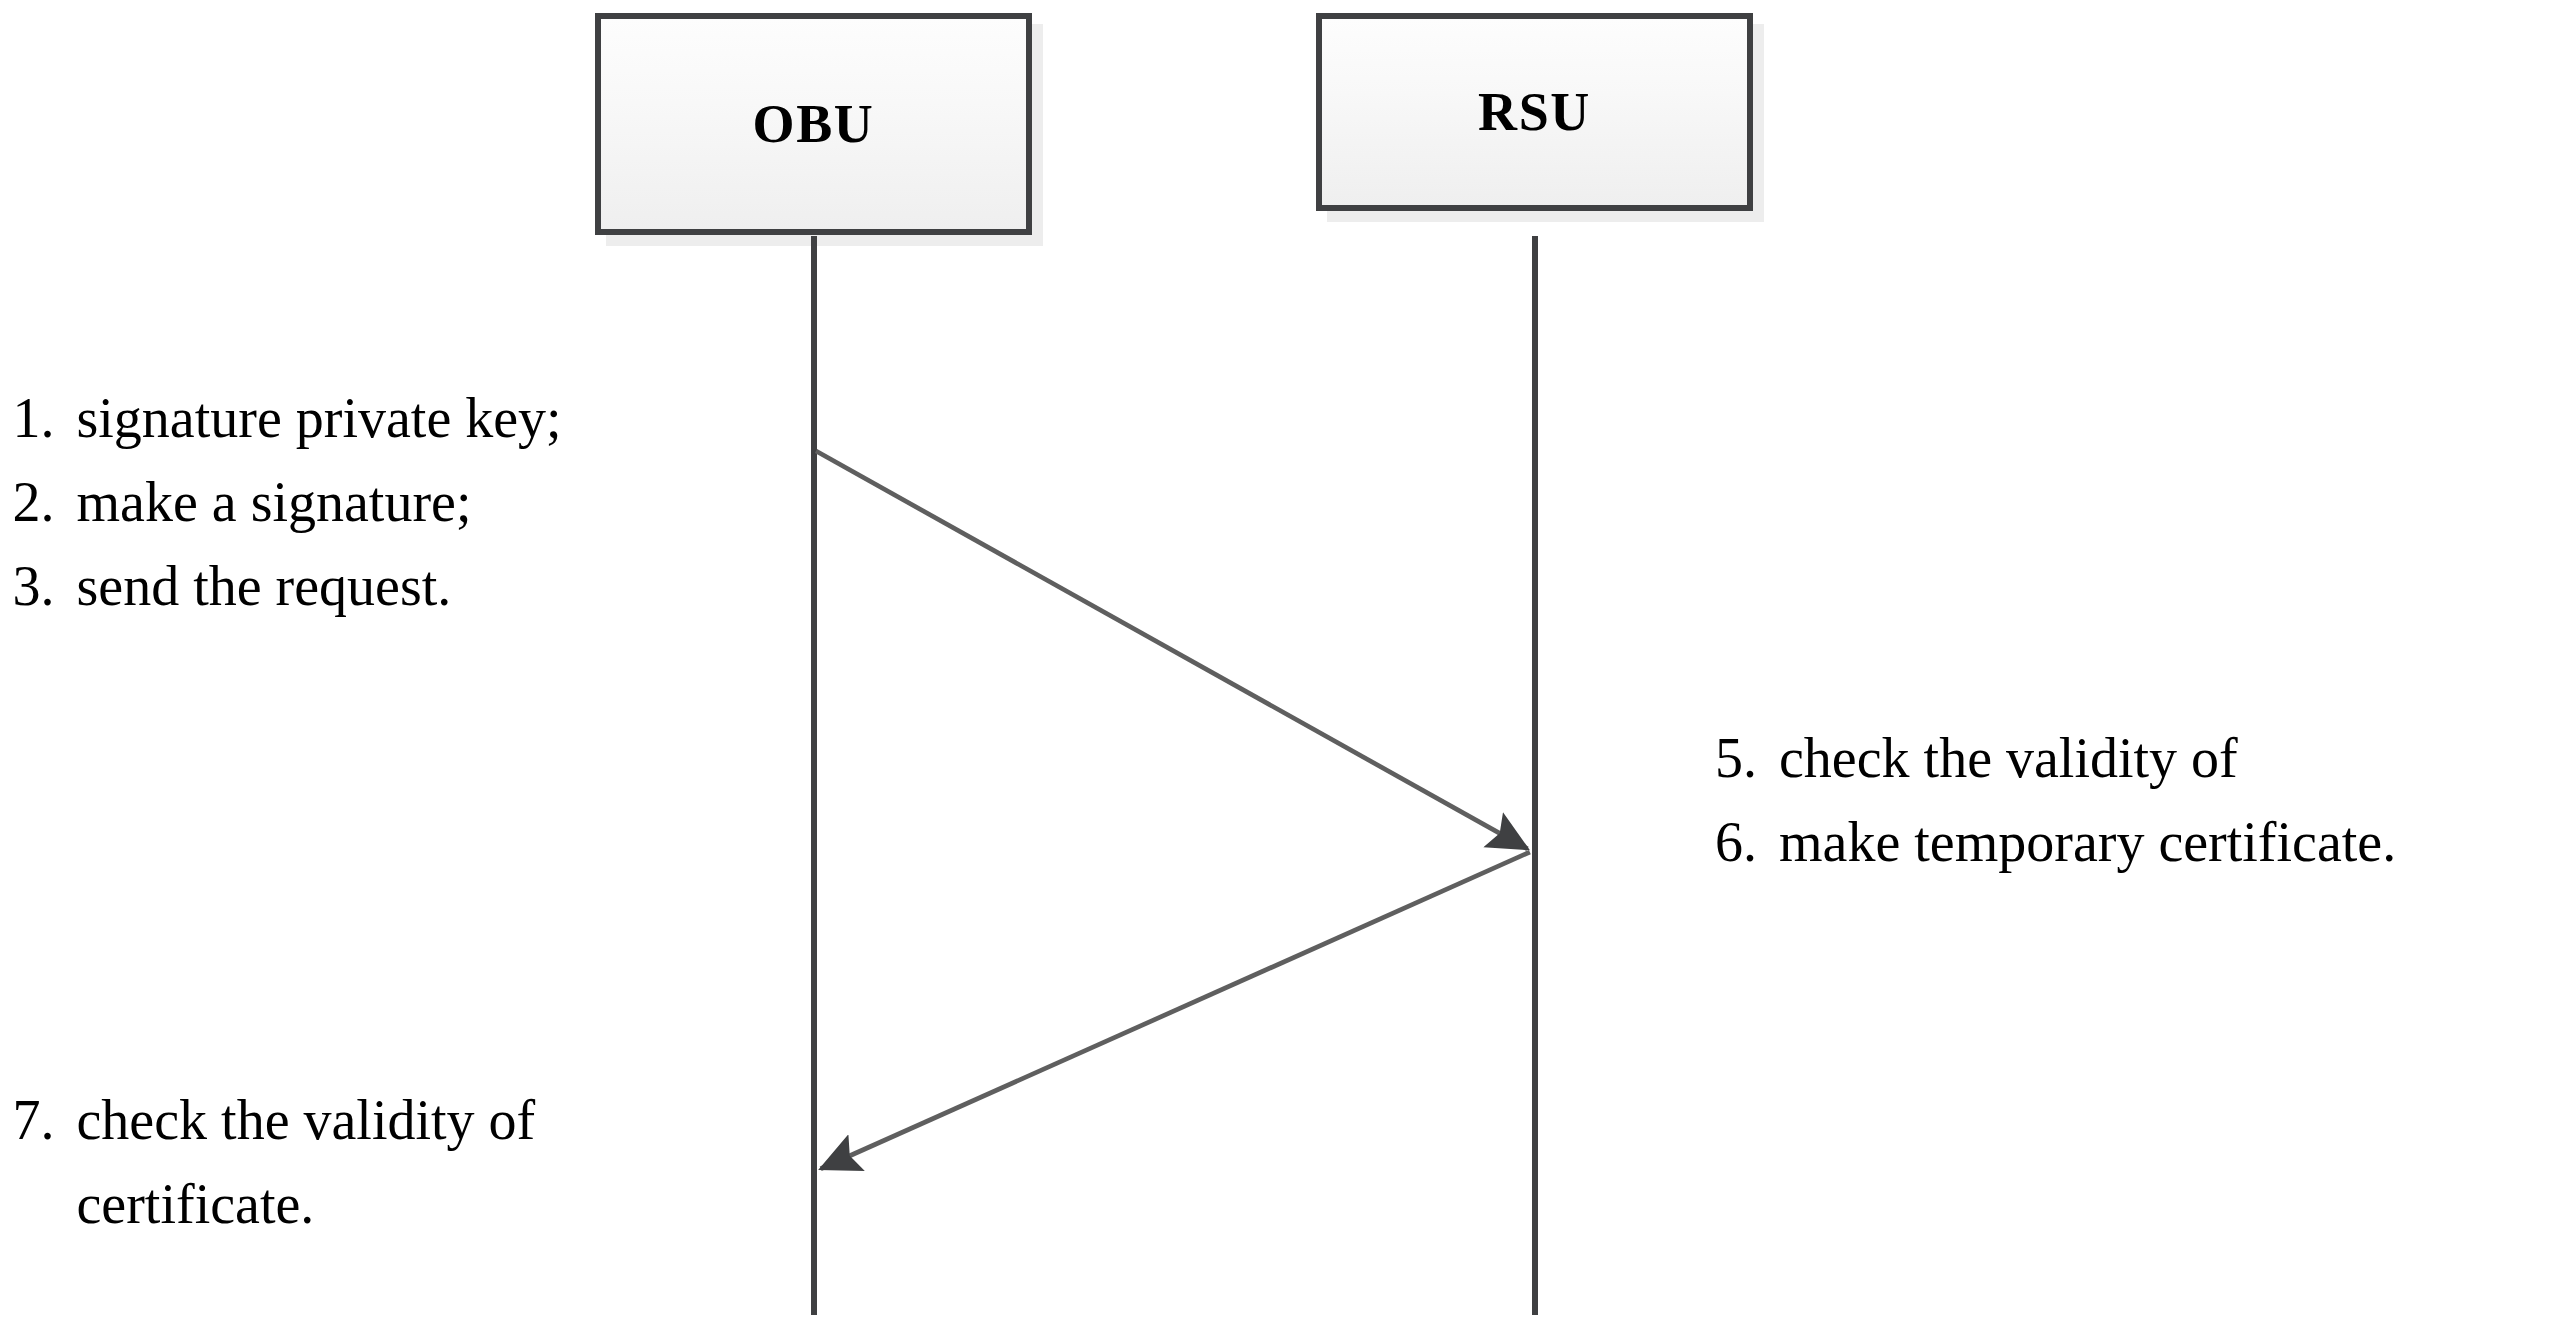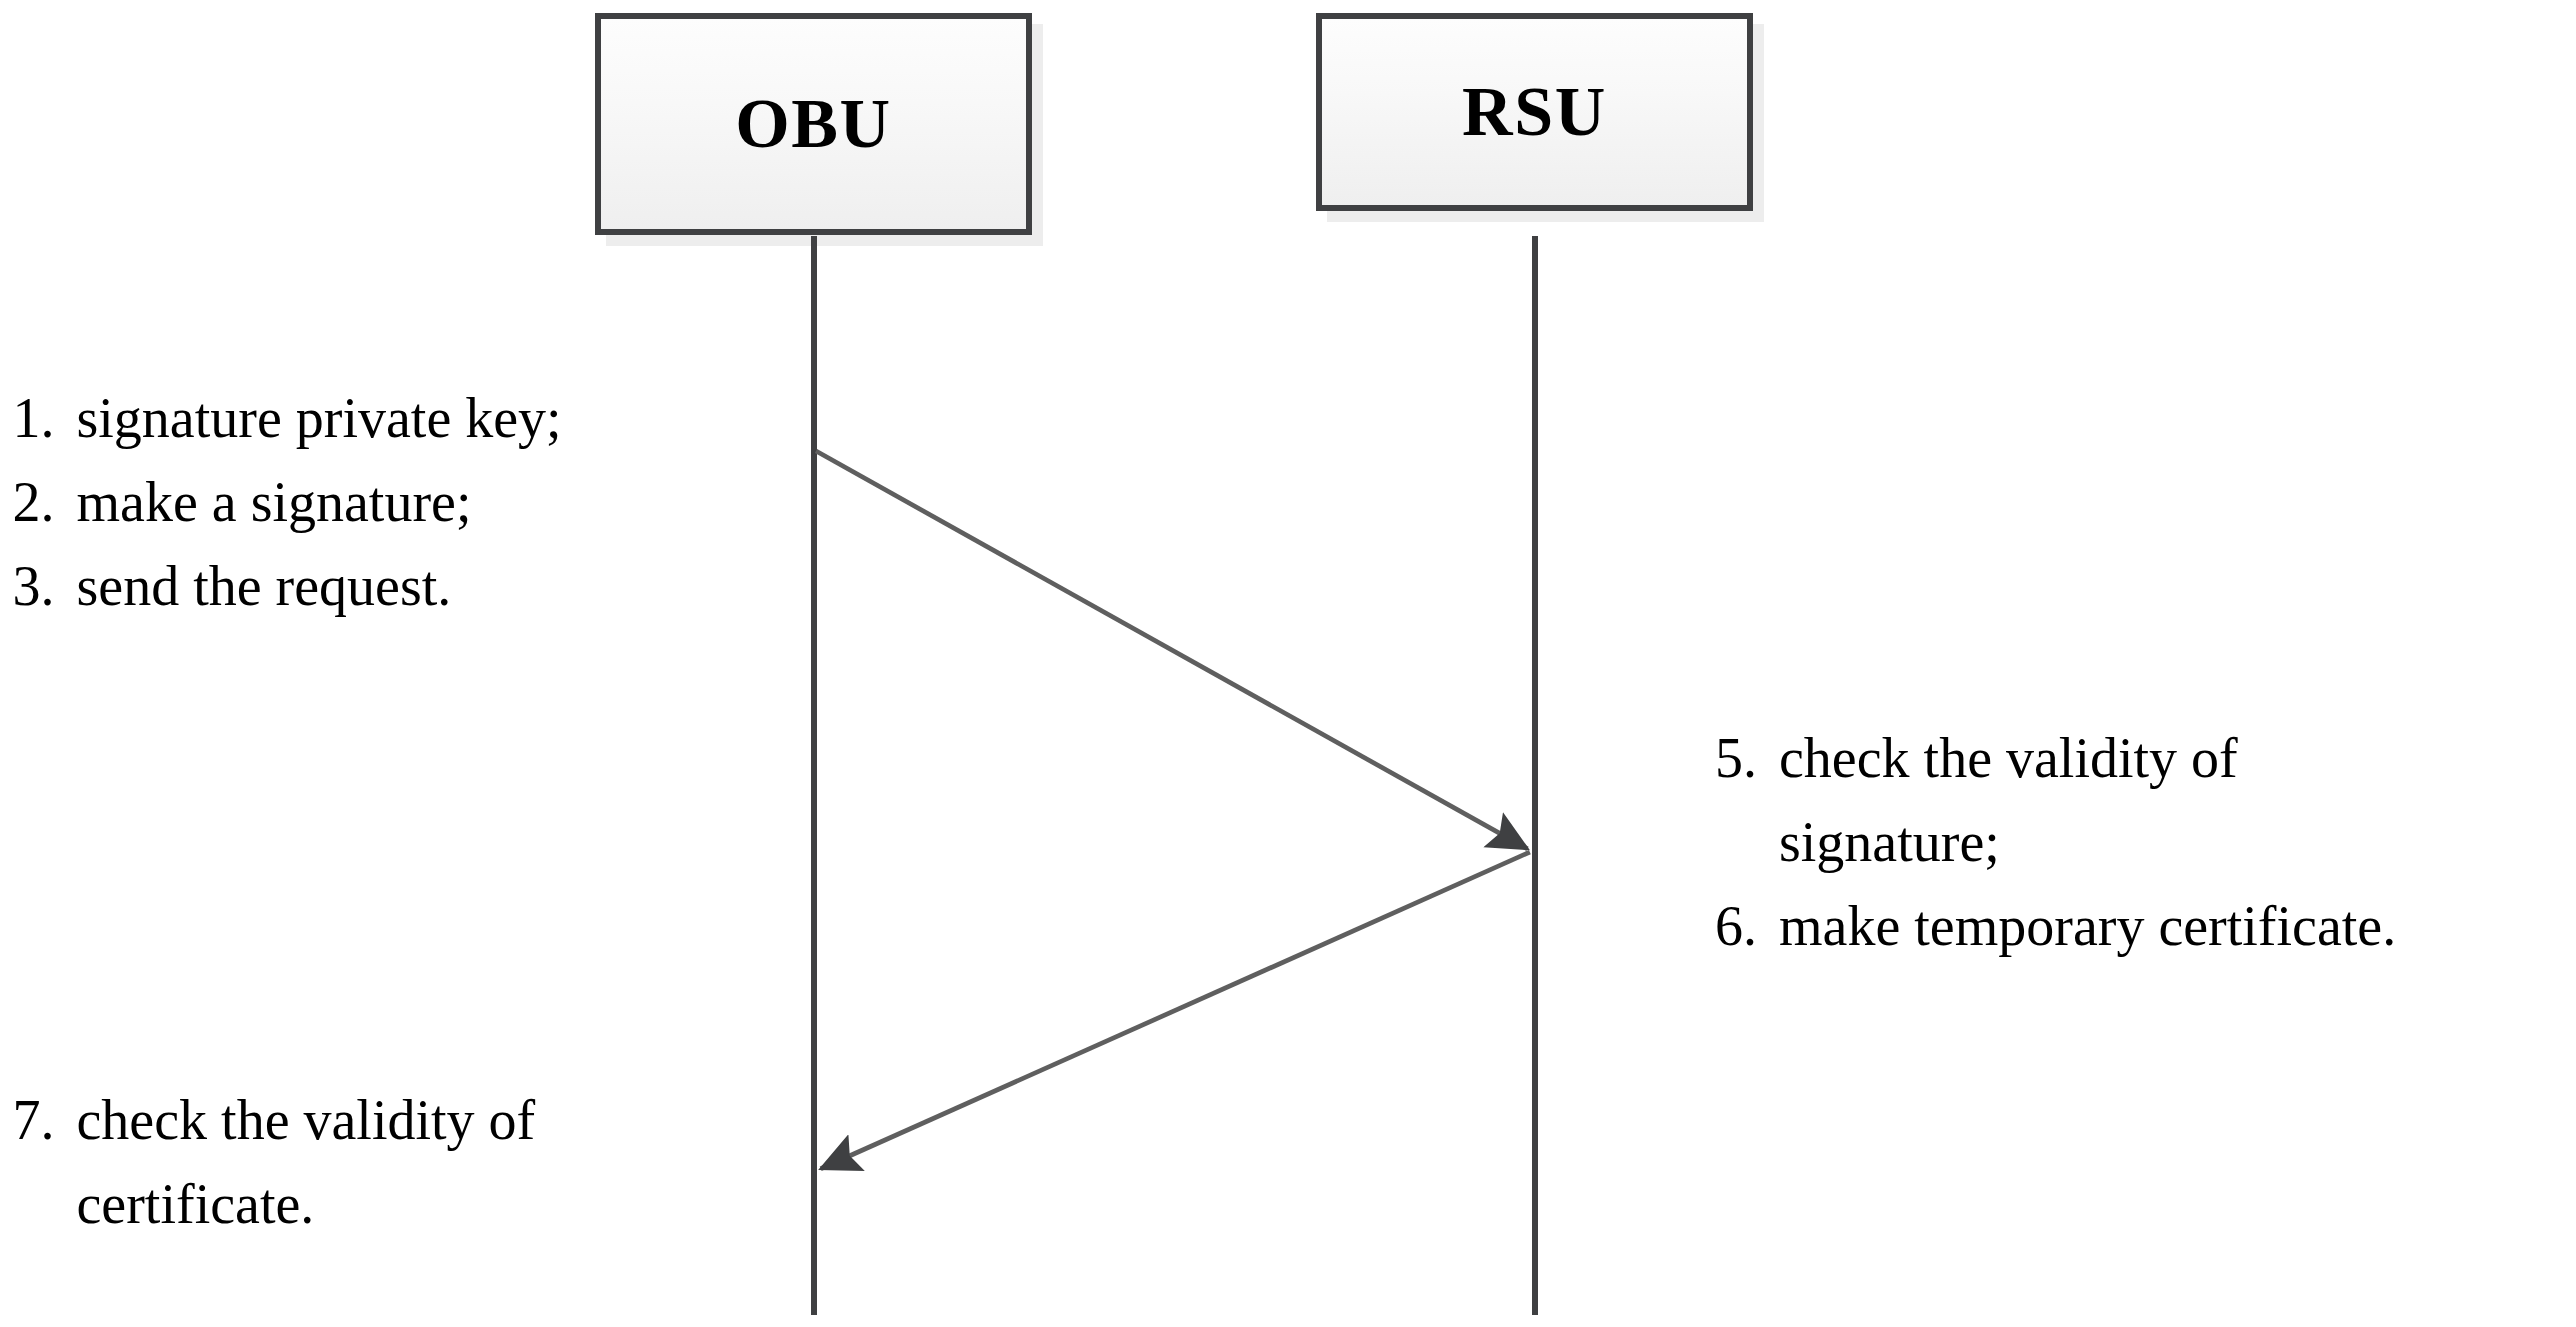--- a/index.html
+++ b/index.html
@@ -31,21 +31,21 @@
     border: 6.2px solid #3f4042;
     background: linear-gradient(to bottom, #fdfdfd 0%, #f8f8f8 40%, #efefef 100%);
     box-shadow: 11px 11px 0 0 rgba(0,0,0,0.07);
     display: flex;
     align-items: center;
     justify-content: center;
   }
   .participant-label {
     font-family: "Liberation Serif", "DejaVu Serif", serif;
     font-weight: bold;
-    font-size: 70px;
+    font-size: 54px;
     line-height: 1;
     letter-spacing: 1.6px;
     color: #000000;
     user-select: none;
   }
 
   #box-obu {
     left: 595px;
     top: 13.3px;
     width: 437px;
@@ -165,21 +165,20 @@
     <span class="note-item">
       <span class="note-num">3.</span>
       <span class="note-line">send the request.</span>
     </span>
   </div>
 
   <div id="note-rsu" class="note-block">
     <span class="note-item">
       <span class="note-num">5.</span>
       <span class="note-line">check the validity of</span>
-      <span class="note-line">signature;</span>
     </span>
     <span class="note-item">
       <span class="note-num">6.</span>
       <span class="note-line">make temporary certificate.</span>
     </span>
   </div>
 
   <div id="note-obu-bottom" class="note-block">
     <span class="note-item">
       <span class="note-num">7.</span>

